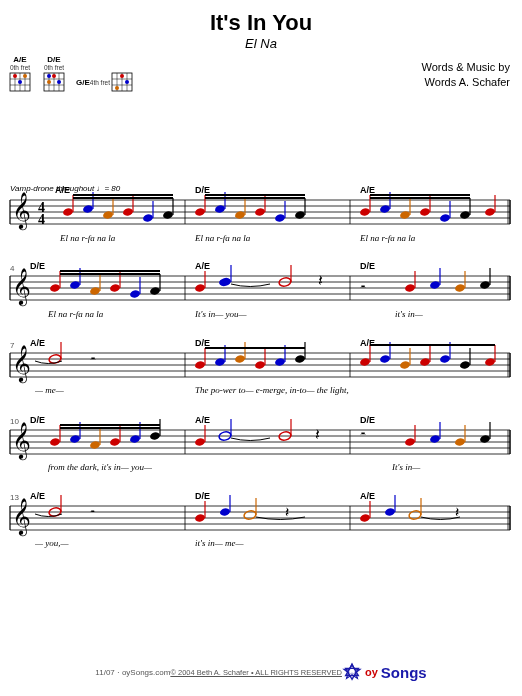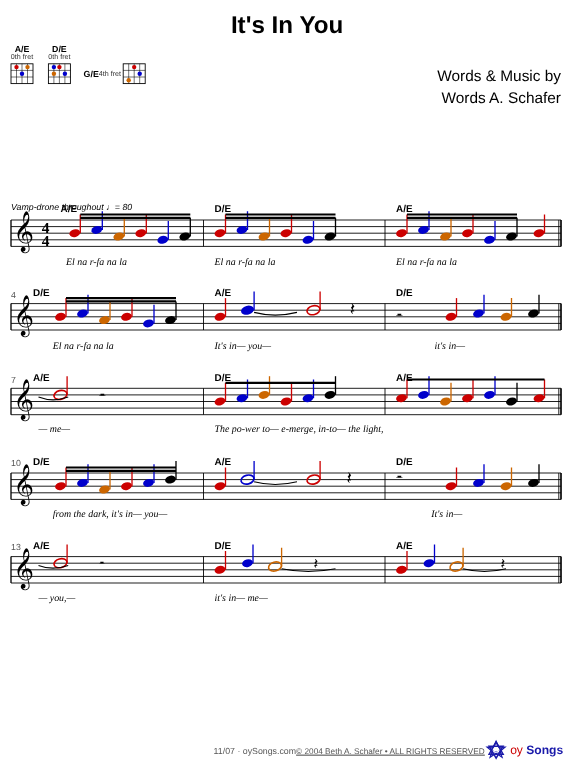--- a/index.html
+++ b/index.html
@@ -36,32 +36,32 @@
       font-style: italic;
       font-family: Arial, sans-serif;
     }
 
     
     .credits {
       position: absolute;
       top: 60px;
       right: 12px;
       text-align: right;
-      font-size: 14px;
+      font-size: 11px;
       font-family: Arial, sans-serif;
       line-height: 1.4;
     }
 
     
     .footer {
       position: absolute;
-      bottom: 4px;
+      bottom: 14px;
       width: 100%;
       display: flex;
-      justify-content: flex-end;
+      justify-content: center;
       align-items: center;
       padding: 0 10px;
       font-size: 8px;
       font-family: Arial, sans-serif;
     }
 
     .footer-left {
       color: #555;
     }
 
@@ -95,20 +95,21 @@
       display: block;
     }
   </style>
 </head>
 <body>
 
 <div class="page">
 
   <div class="title-section">
     <div class="song-title">It's In You</div>
+    <div class="song-subtitle">El Na</div>
   </div>
 
   <div class="credits">
     <div>Words &amp; Music by</div>
     <div>Words A. Schafer</div>
   </div>
 
   <div style="display:flex; flex-direction:row; align-items:flex-end; padding: 2px 8px; gap:10px; margin-top:2px;">
 
     <div style="display:flex;flex-direction:column;align-items:center;font-size:8px;font-family:Arial,sans-serif;">
@@ -535,18 +536,18 @@
     <div class="footer-center">© 2004 Beth A. Schafer • ALL RIGHTS RESERVED</div>
     <div class="oysongs-logo">
 
       <svg width="22" height="22" viewBox="0 0 22 22" class="star-of-david">
         <polygon points="11,2 14,8 20,8 15,12 17,18 11,14 5,18 7,12 2,8 8,8" fill="none" stroke="#1a1aaa" stroke-width="1.2"></polygon>
         <polygon points="11,4 13.5,8.5 16,8.5 14,11 15,14.5 11,12 7,14.5 8,11 6,8.5 8.5,8.5" fill="none" stroke="#1a1aaa" stroke-width="0.5"></polygon>
 
         <polygon points="11,3 18,15 4,15" fill="none" stroke="#1a1aaa" stroke-width="1.5"></polygon>
         <polygon points="11,19 4,7 18,7" fill="none" stroke="#1a1aaa" stroke-width="1.5"></polygon>
       </svg>
-      <span style="font-size:11px;font-weight:normal;color:#cc0000;">oy</span>
-        <span style="font-size:11px;font-weight:bold;color:#1a1aaa;">Songs</span>
+      <span style="font-size:11px;font-weight:bold;color:#cc0000;">oy</span>
+        <span style="font-size:15px;font-weight:bold;color:#1a1aaa;">Songs</span>
     </div>
   </div>
 
 </div>
 
 </body></html>

